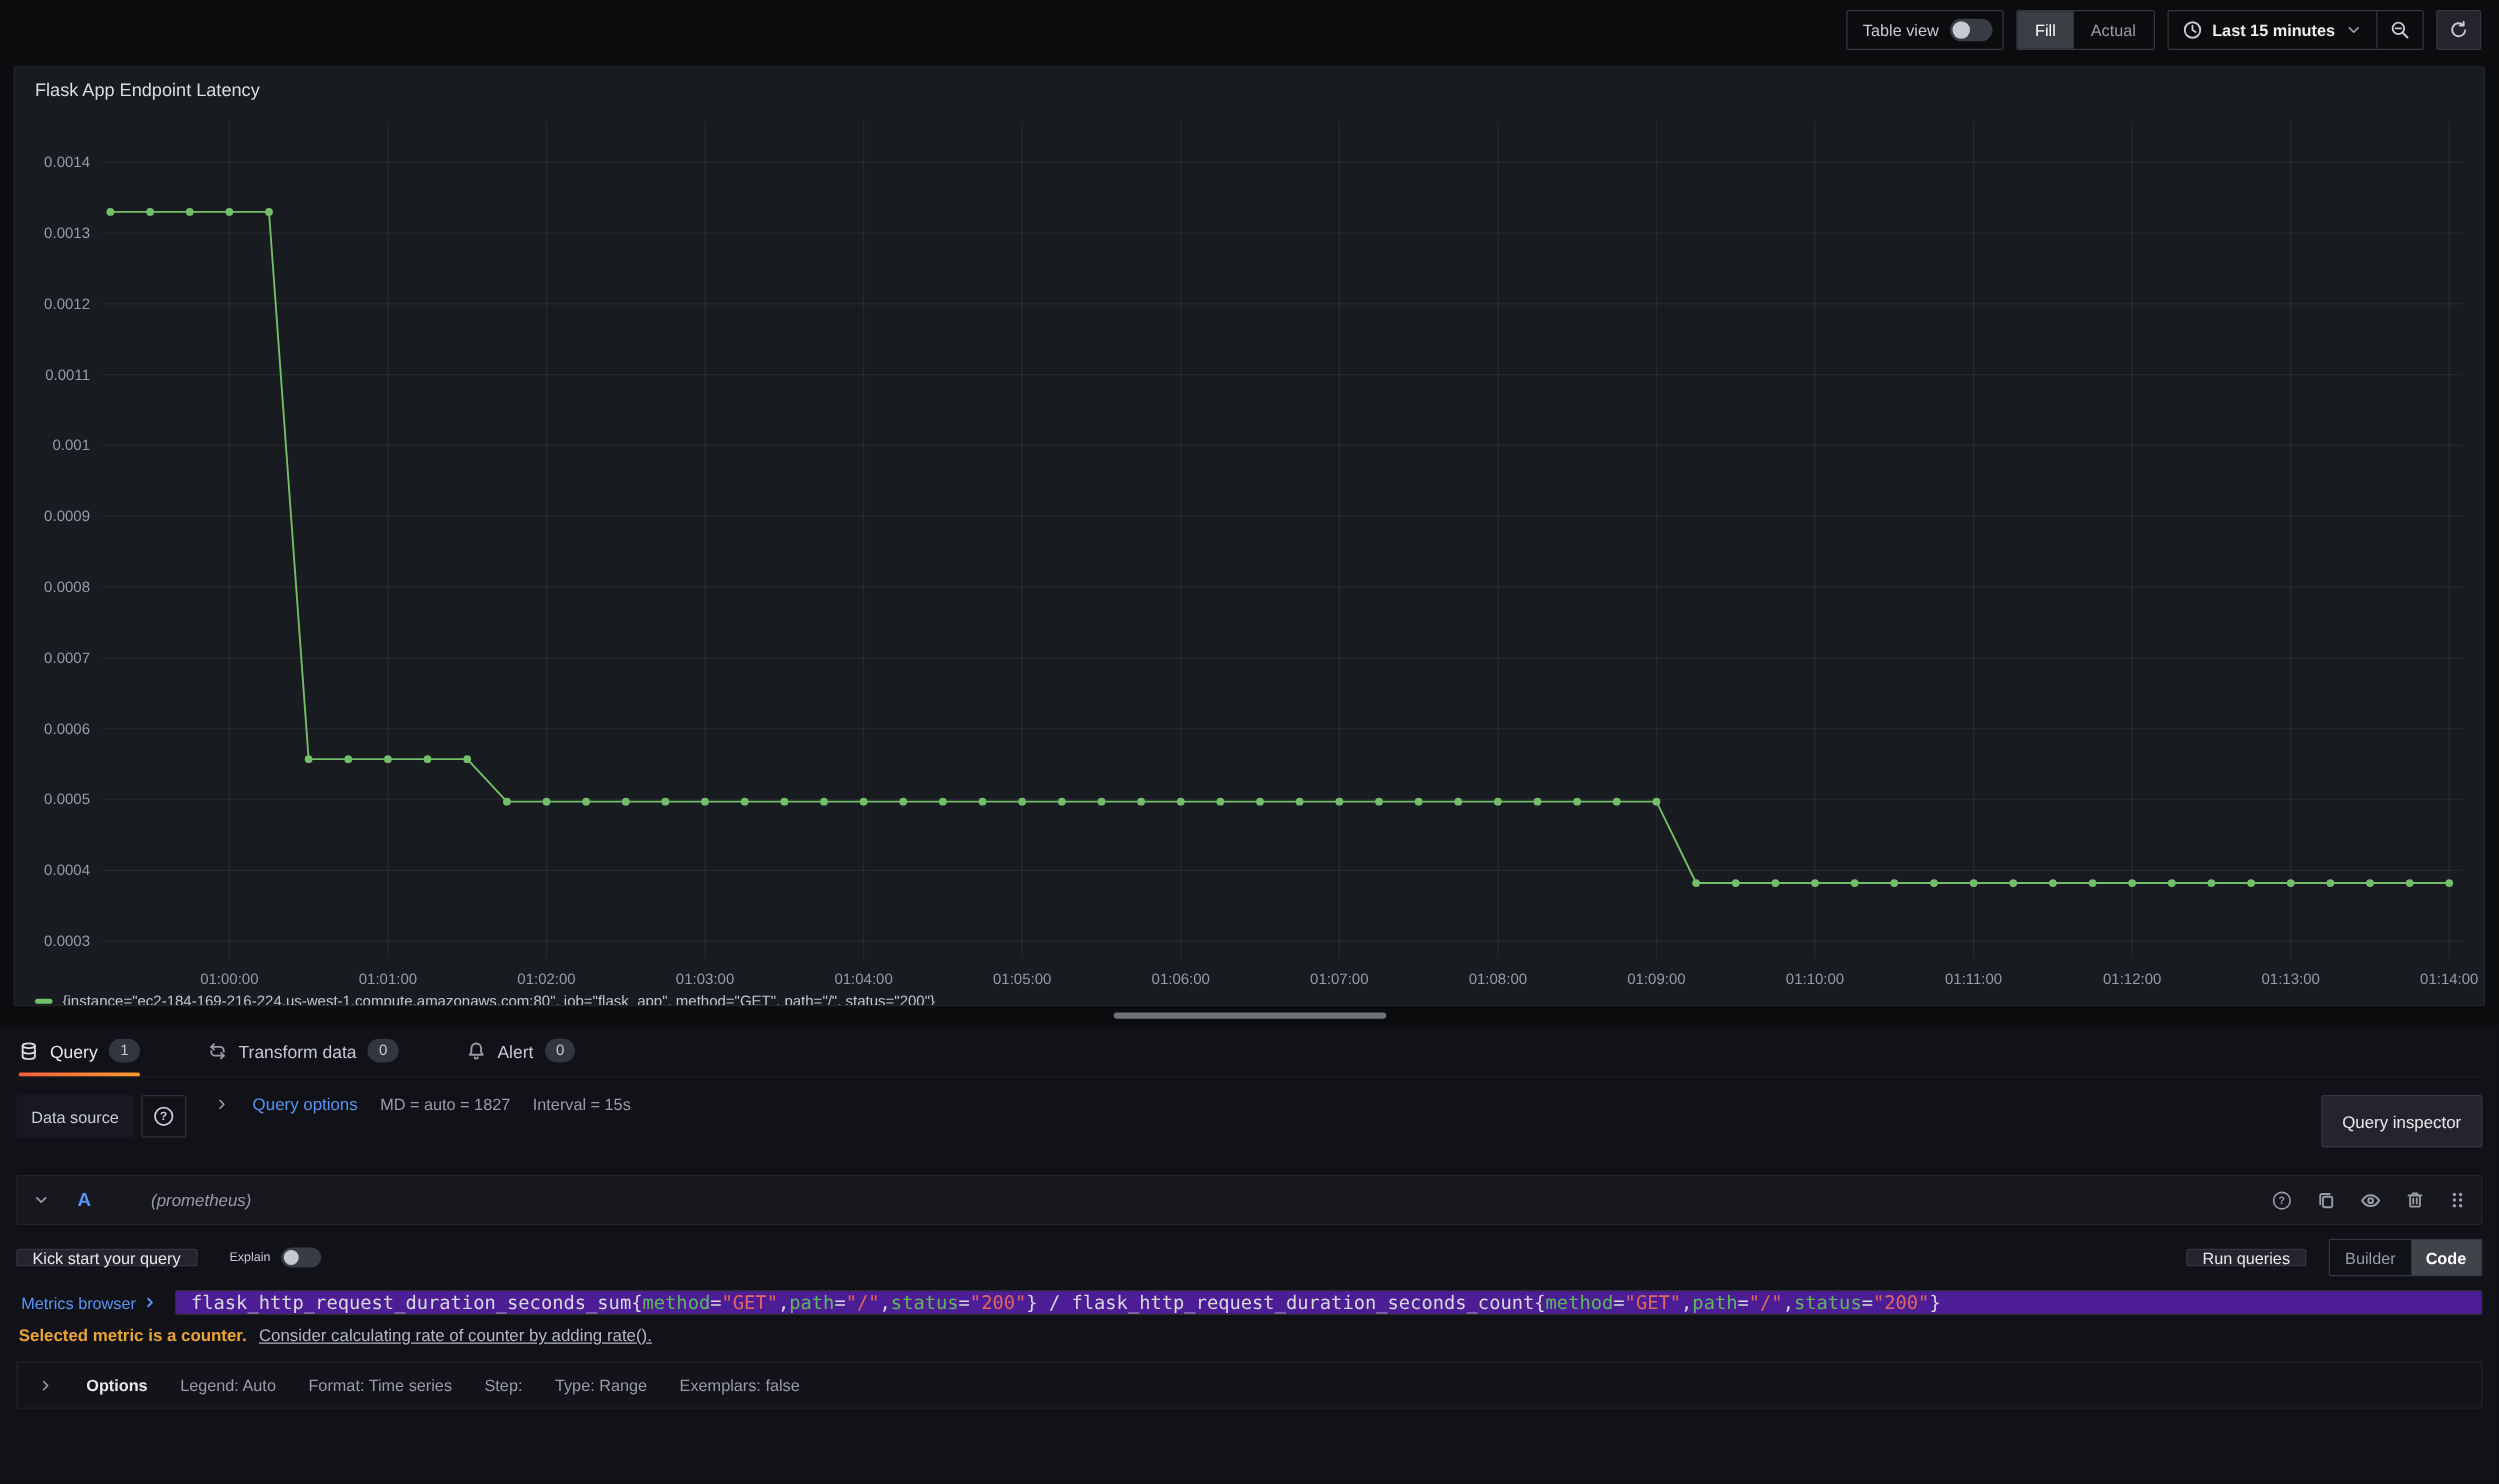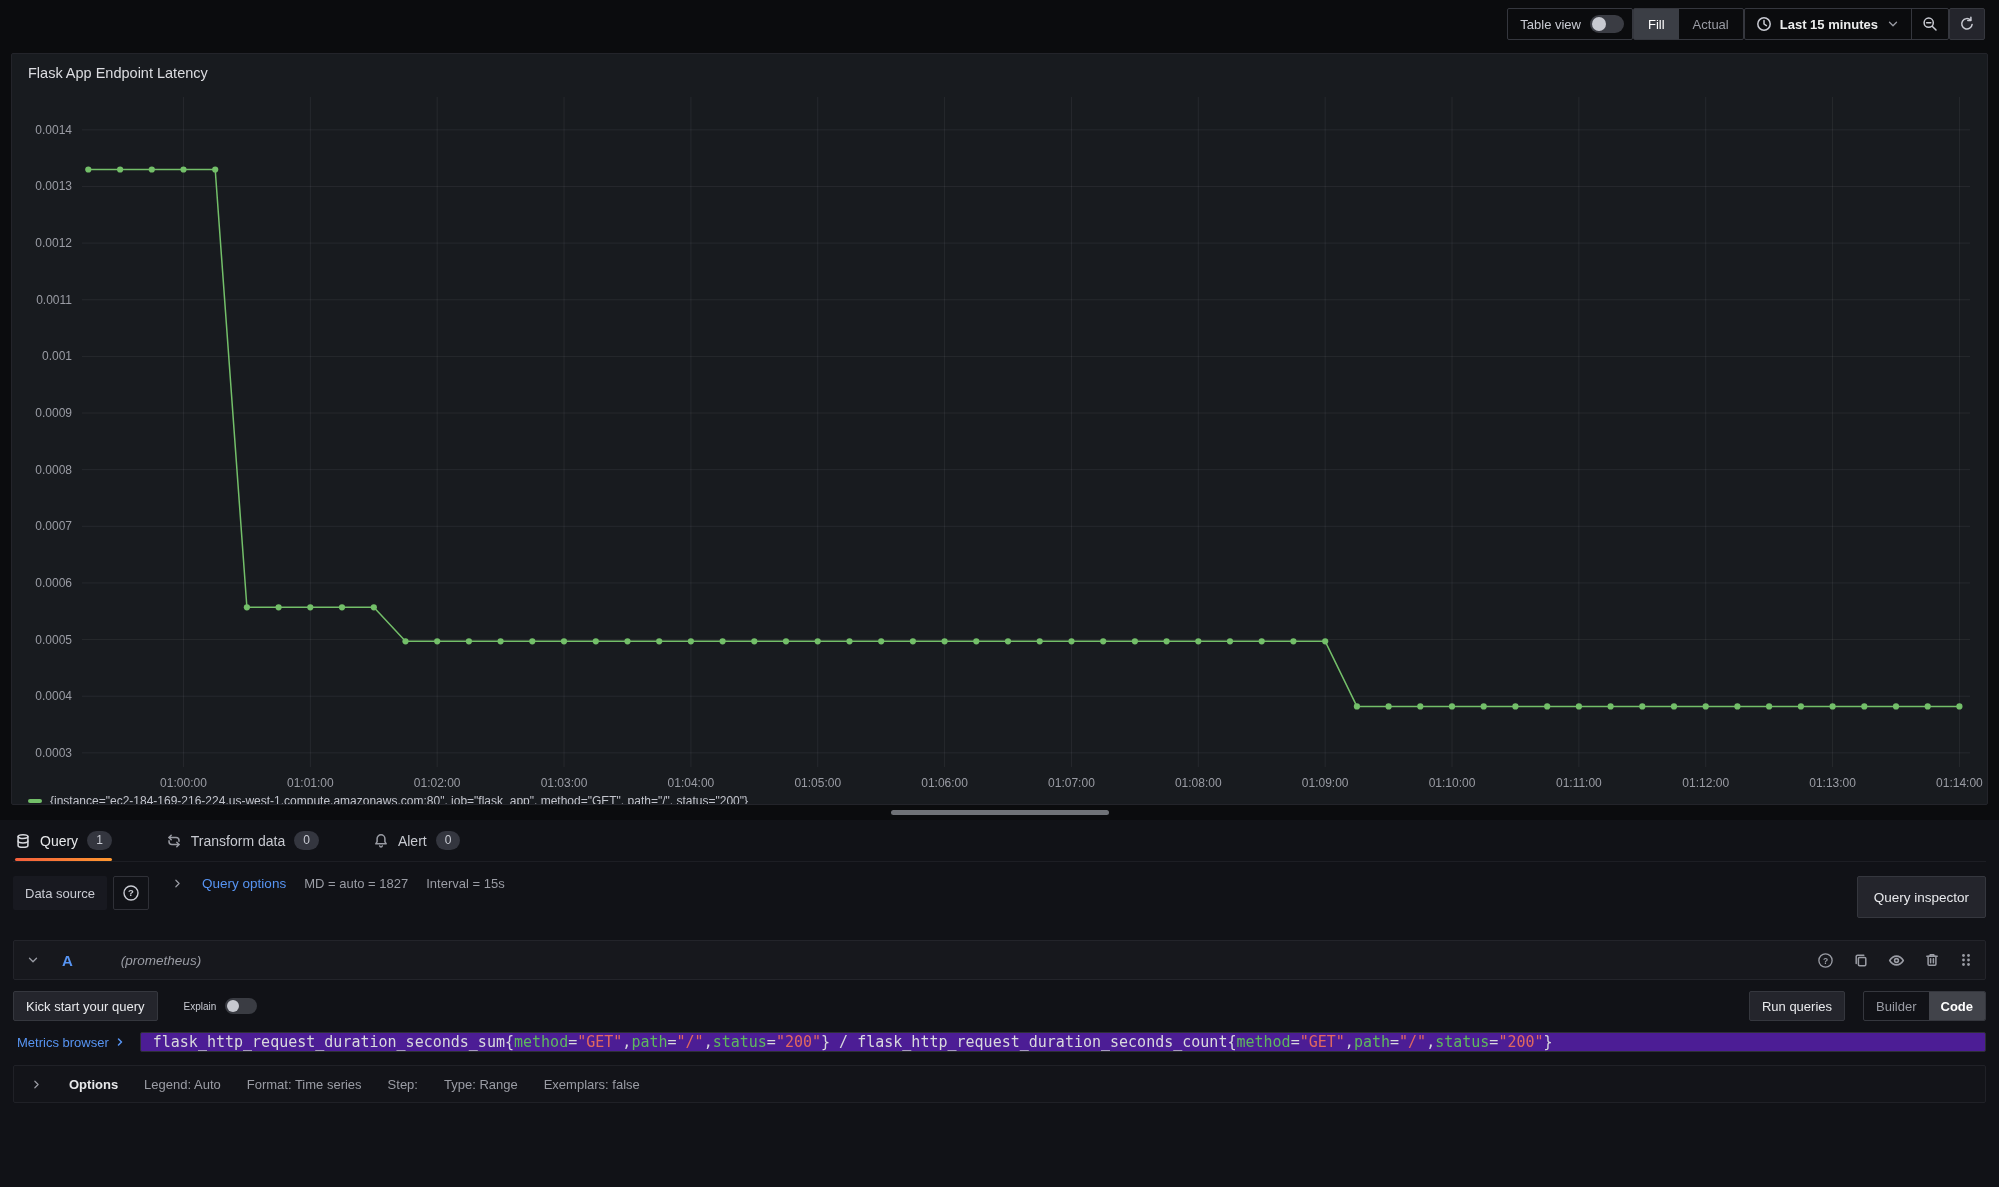--- a/index.html
+++ b/index.html
@@ -2,21 +2,21 @@
 <html><head>
 <meta charset="utf-8">
 <style>
   * { margin:0; padding:0; box-sizing:border-box; }
   html,body { background:#0b0c0e; }
   body { width:1999px; height:1187px; overflow:hidden;
          font-family:"Liberation Sans", sans-serif; color:#ccccdc; }
 
   
   .topbar { height:48px; background:#0b0c0e; display:flex; align-items:center;
-            justify-content:flex-end; padding:0 14px; }
+            justify-content:flex-end; gap:10px; padding:0 14px; }
   .tb-box { display:flex; align-items:center; height:32px; border:1px solid #35373e;
             border-radius:2px; background:transparent; }
   .tableview { gap:9px; padding:0 8px 0 12px; font-size:13px; color:#c9cbd3; }
   .toggle { width:34px; height:18px; border-radius:10px; background:#3a3c43;
             position:relative; cursor:pointer; }
   .toggle .knob { position:absolute; left:2px; top:2px; width:14px; height:14px;
                   border-radius:50%; background:#c7c9d0; }
   .seg { padding:0 14px; height:100%; display:flex; align-items:center;
          font-size:13px; font-weight:500; color:#9a9ca4; cursor:pointer; }
   .seg.active { background:#3b3e45; color:#ffffff; }
@@ -73,21 +73,21 @@
                    font-size:13.5px; font-weight:500; display:flex; align-items:center; cursor:pointer; }
 
   .qcard-header { margin-top:22px; height:40px; background:#17181d; border:1px solid #23242a;
                   border-radius:2px; display:flex; align-items:center; padding:0 12px; }
   .refid { color:#5794f2; font-size:15px; font-weight:600; margin-left:22px; }
   .ds-hint { color:#9a9ca4; font-size:13.5px; font-style:italic; margin-left:48px; }
   .qcard-icons { margin-left:auto; display:flex; align-items:center; gap:19px; }
   .qicon { cursor:pointer; display:flex; }
 
   .qtoolbar { display:flex; align-items:center; margin-top:11px; }
-  .btn-sec { height:30px; padding:0 12px; background:#24252c; border:1px solid #35373e;
+  .btn-sec { height:14px; padding:0 12px; background:#24252c; border:1px solid #35373e;
              border-radius:2px; color:#e8e9ec; font-size:13px; font-weight:500;
              display:flex; align-items:center; cursor:pointer; }
   .explain { display:flex; align-items:center; gap:9px; margin-left:26px;
              font-size:10px; color:#c9cbd3; }
   .toggle.small { width:32px; height:16px; }
   .toggle.small .knob { width:12px; height:12px; }
   .qtb-right { margin-left:auto; display:flex; align-items:center; gap:18px; }
   .segmented { display:flex; height:30px; border:1px solid #35373e; border-radius:2px; overflow:hidden; }
   .segmented .seg { padding:0 12px; font-size:13px; }
   .segmented .seg.active { background:#41434a; color:#ffffff; font-weight:600; }
@@ -427,20 +427,24 @@
         <svg width="12" height="12" viewBox="0 0 16 16" style="stroke:#5794f2;fill:none;stroke-width:2;stroke-linecap:round;stroke-linejoin:round;">
             <path d="M6 4l4 4-4 4"></path>
           </svg>
       </span>
     </div>
     <div class="code-input">
       <span><span class="seg-plain">flask_http_request_duration_seconds_sum{</span><span class="seg-label">method</span><span class="seg-plain">=</span><span class="seg-value">"GET"</span><span class="seg-plain">,</span><span class="seg-label">path</span><span class="seg-plain">=</span><span class="seg-value">"/"</span><span class="seg-plain">,</span><span class="seg-label">status</span><span class="seg-plain">=</span><span class="seg-value">"200"</span><span class="seg-plain">} / flask_http_request_duration_seconds_count{</span><span class="seg-label">method</span><span class="seg-plain">=</span><span class="seg-value">"GET"</span><span class="seg-plain">,</span><span class="seg-label">path</span><span class="seg-plain">=</span><span class="seg-value">"/"</span><span class="seg-plain">,</span><span class="seg-label">status</span><span class="seg-plain">=</span><span class="seg-value">"200"</span><span class="seg-plain">}</span></span>
     </div>
   </div>
 
+  <div class="warning-row">
+    <span class="warn-bold">Selected metric is a counter.</span>
+    <span class="warn-link">Consider calculating rate of counter by adding rate().</span>
+  </div>
 
   <div class="options-row">
     <span class="icon">
       <svg class="i dim" width="13" height="13" viewBox="0 0 16 16">
           <path d="M6 4l4 4-4 4"></path>
         </svg>
     </span>
     <span class="olabel">Options</span>
     <span class="oitem">Legend: Auto</span>
     <span class="oitem">Format: Time series</span>

